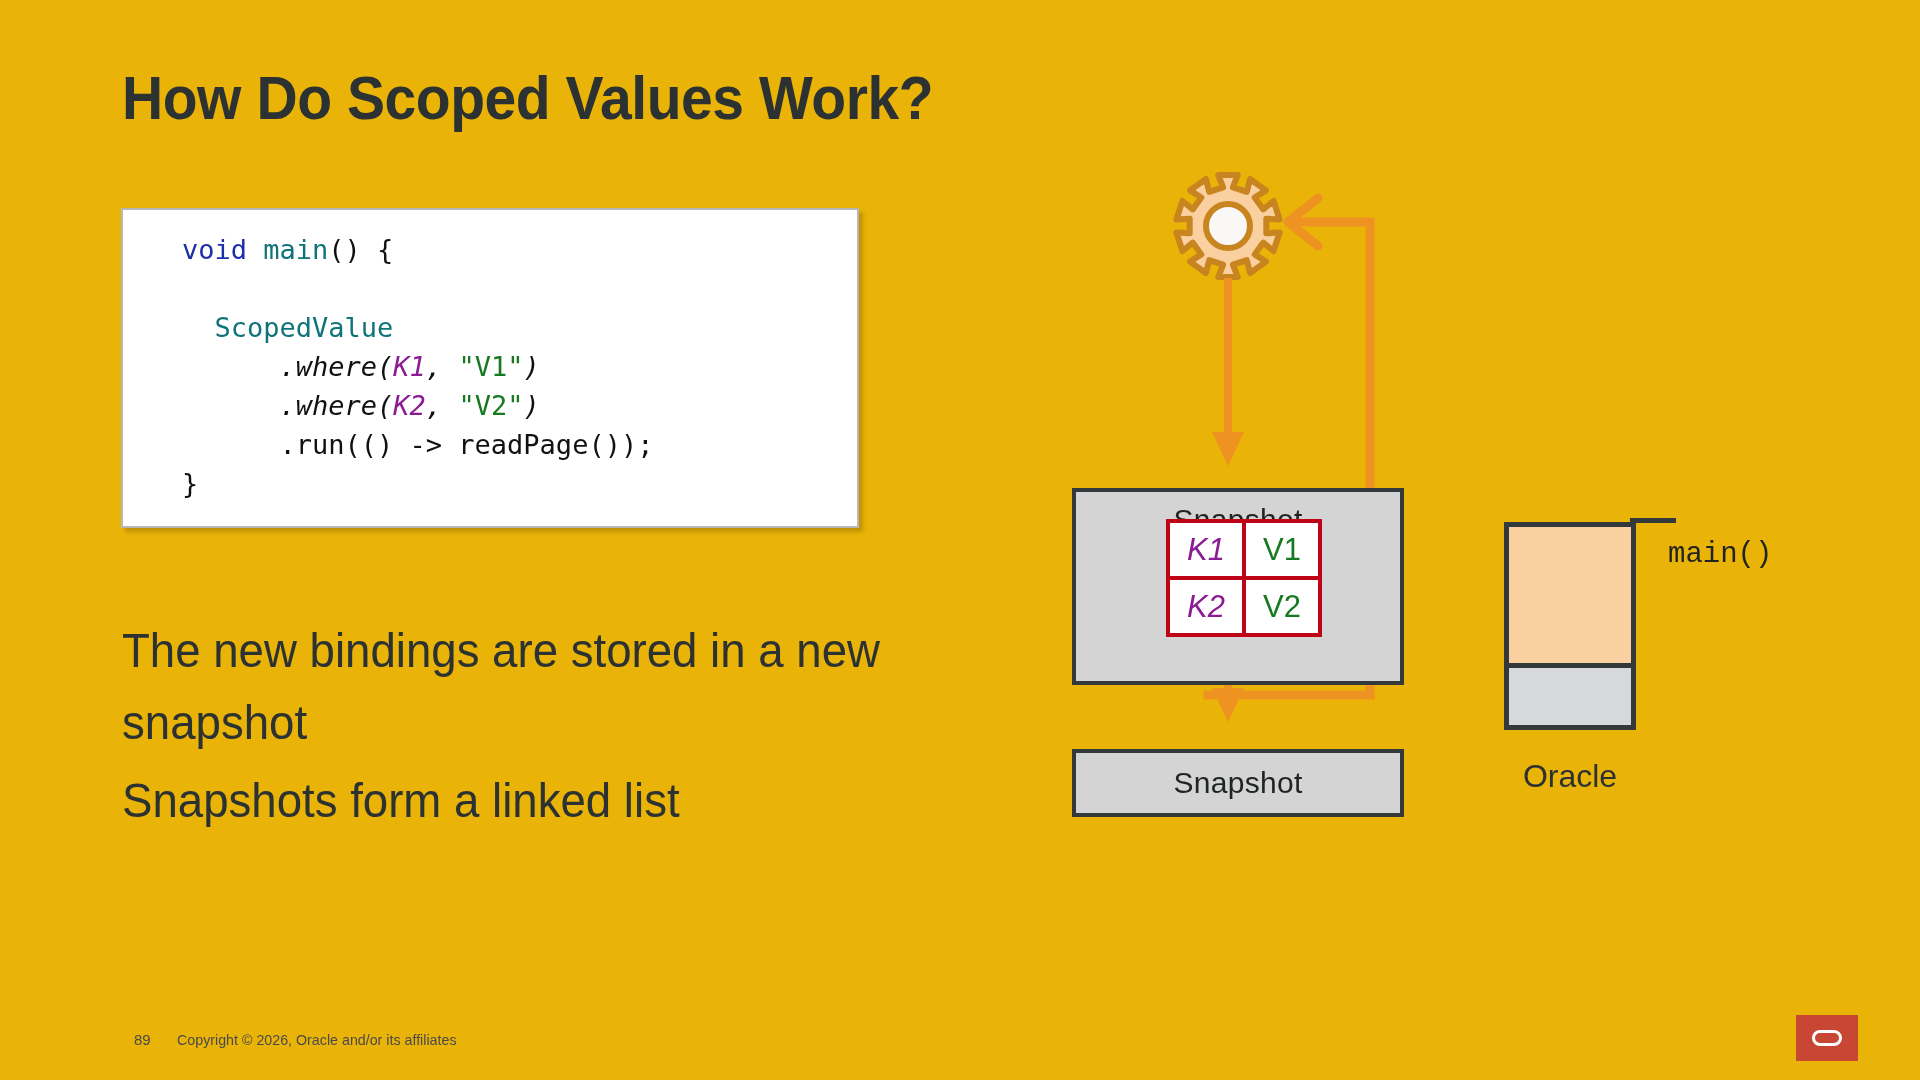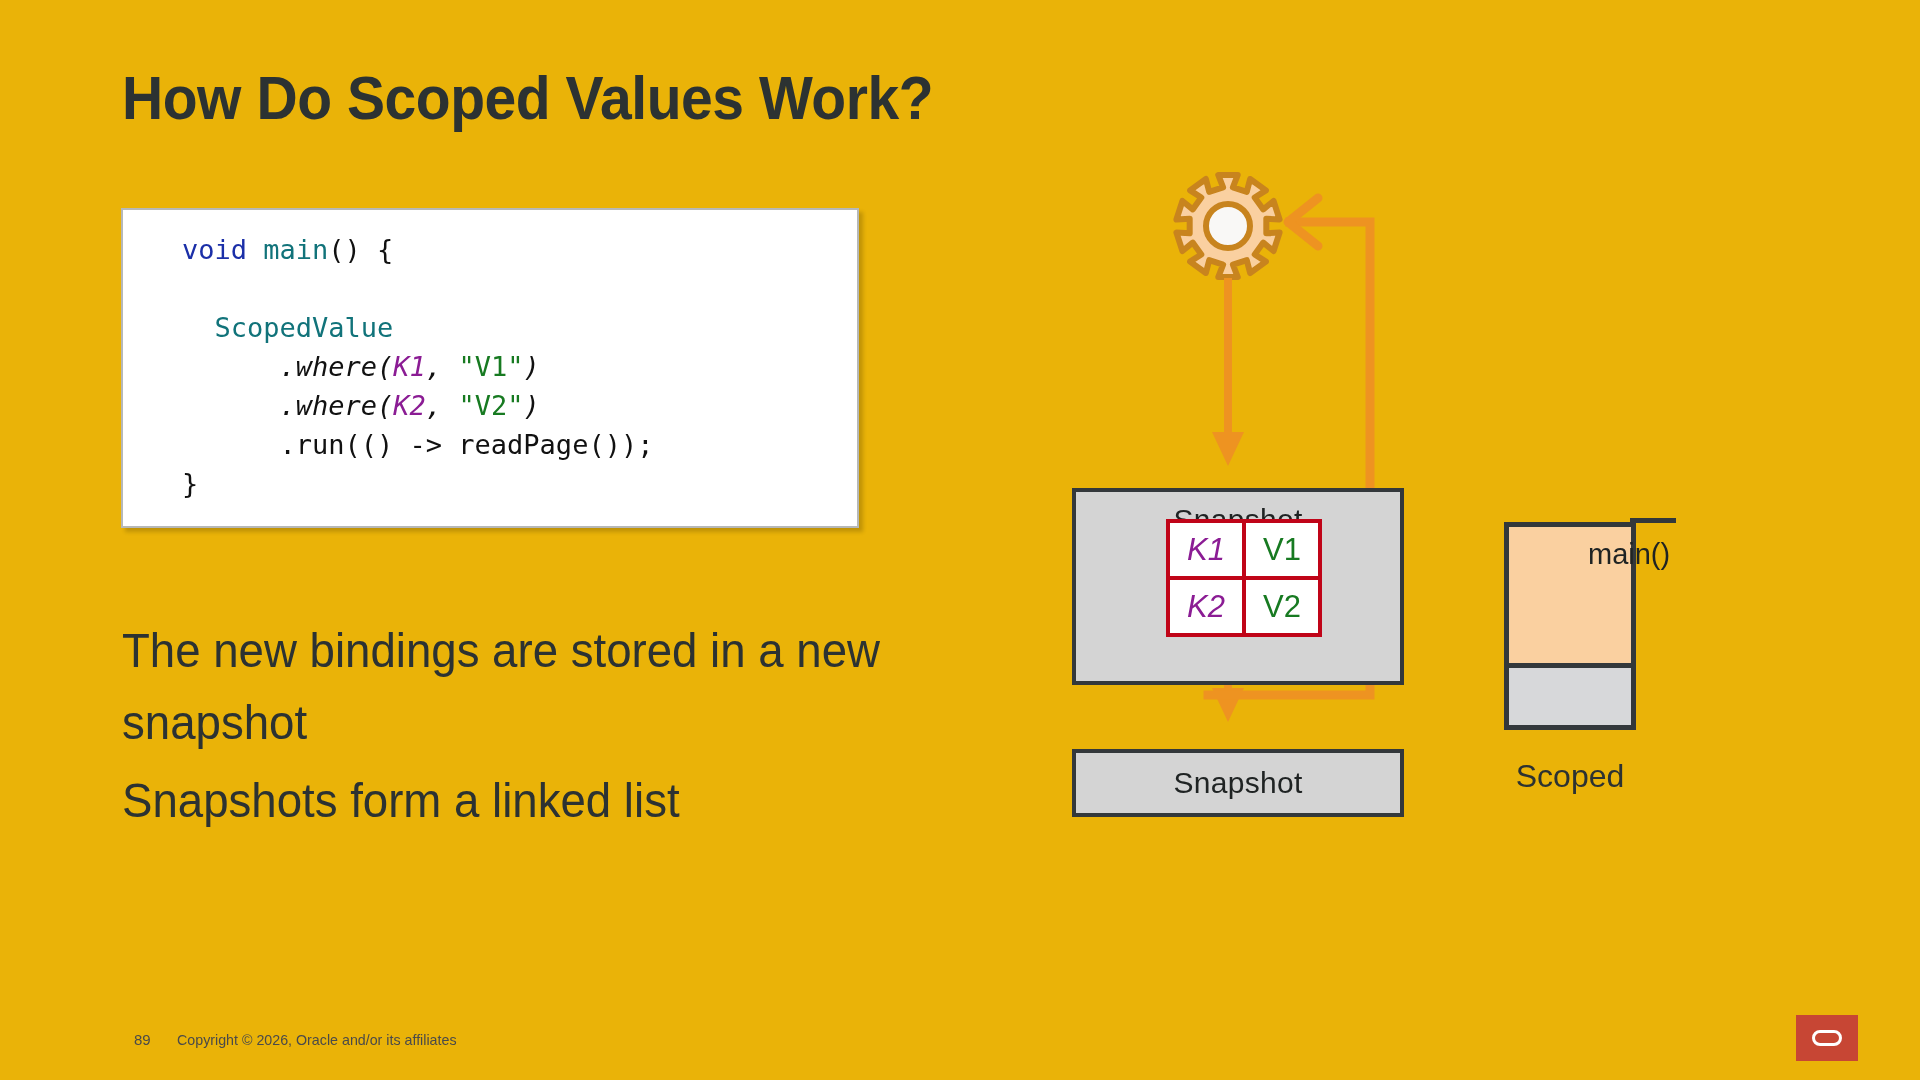--- a/index.html
+++ b/index.html
@@ -205,23 +205,23 @@
     position: absolute;
     left: 1504px;
     top: 758px;
     width: 132px;
     text-align: center;
     font-size: 32px;
     color: #2C3232;
   }
   #main-label {
     position: absolute;
-    left: 1588px;
+    left: 1668px;
     top: 538px;
-    font-family: Liberation Sans, sans-serif;
+    font-family: Liberation Mono, monospace;
     font-size: 29px;
     color: #1F2323;
     white-space: nowrap;
   }
 </style>
 </head>
 <body>
 
 <div id="slide">
 
@@ -285,21 +285,21 @@
   </table>
 
   <div class="snap-box" id="snapshot-bottom">
     <div class="snap-label">Snapshot</div>
   </div>
 
   <div id="stack-top"></div>
   <div id="stack-bottom"></div>
   <div id="stack-leader"></div>
   <div id="main-label">main()</div>
-  <div id="stack-label">Scoped</div>
+  <div id="stack-label">Oracle</div>
 
   <div id="footer-page">89</div>
   <div id="footer-copy">Copyright © 2026, Oracle and/or its affiliates</div>
   <div id="oracle-logo">
     <div class="ring"></div>
   </div>
 
 </div>
 
 </body></html>

